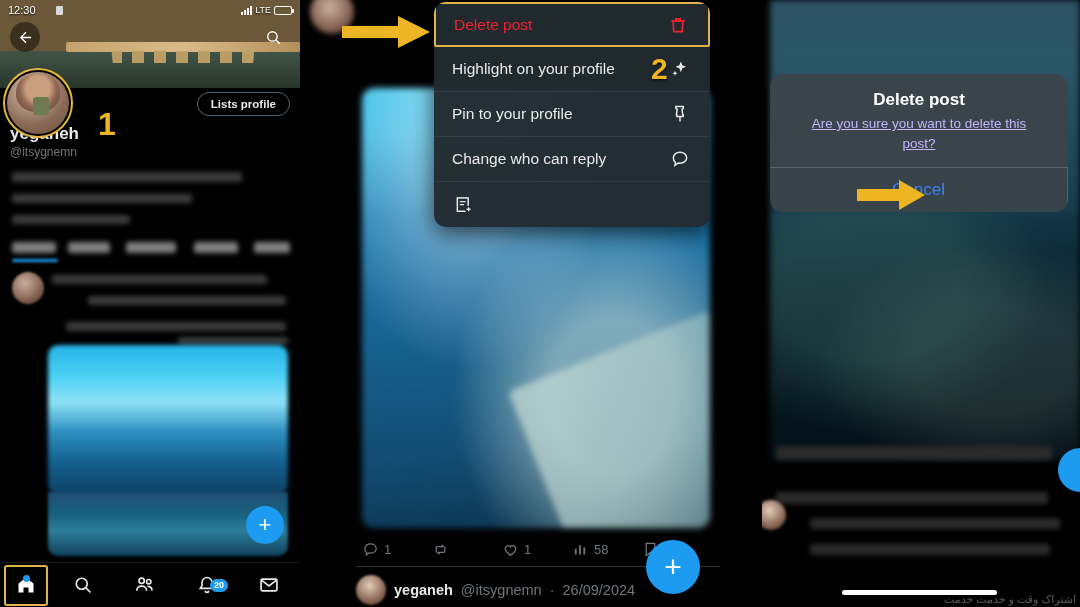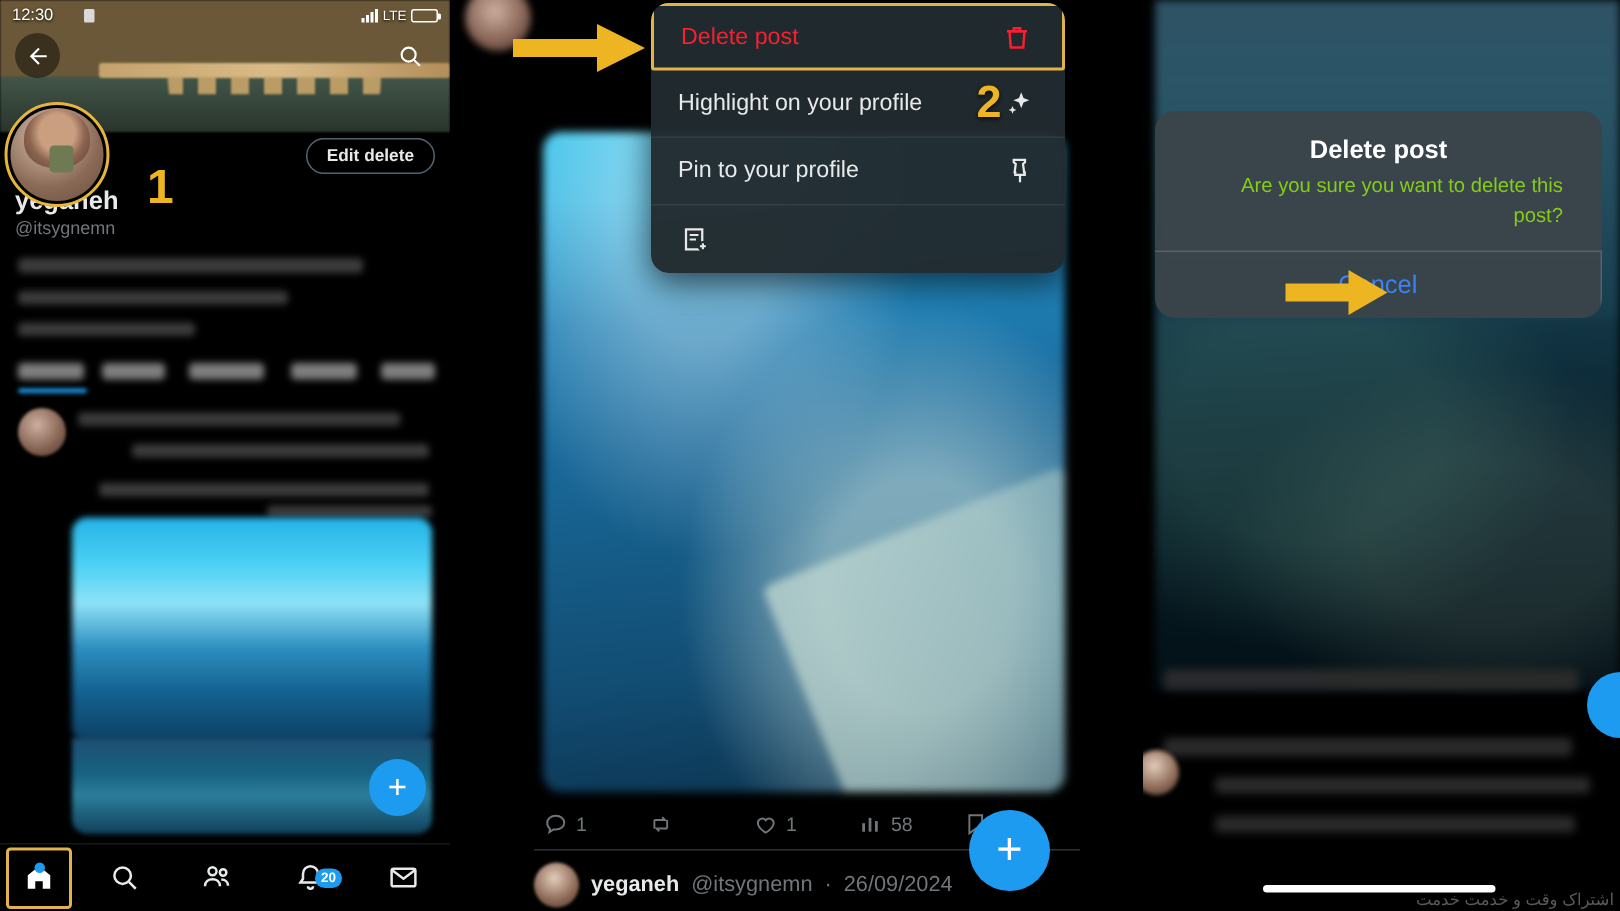--- a/index.html
+++ b/index.html
@@ -184,21 +184,21 @@
     background: radial-gradient(ellipse at 32% 30%, rgba(120,200,180,.3) 0 30%, transparent 60%),
                 radial-gradient(ellipse at 72% 60%, rgba(180,210,190,.25) 0 26%, transparent 56%),
                 linear-gradient(170deg, rgba(20,70,90,.1), rgba(5,25,35,.6));
   }
   .p3-dim { position:absolute; left:0; top:0; width:318px; height:607px; background:rgba(0,0,0,.42); }
   .dialog {
     position:absolute; left:8px; top:74px; width:298px; border-radius:13px;
     background: rgba(58,68,74,.97); overflow:hidden; z-index:10;
   }
   .dlg-title { text-align:center; color:#fff; font-size:17px; font-weight:700; padding:16px 14px 4px; }
-  .dlg-msg { text-align:right; color:#84cc16; font-size:13.5px; line-height:1.45; padding:0 26px 14px; }
+  .dlg-msg { text-align:center; color:#c4b5fd; font-size:13.5px; line-height:1.45; padding:0 26px 14px;text-decoration:underline; }
   .dlg-actions { display:flex; border-top:1px solid rgba(255,255,255,.16); }
   .dlg-btn { flex:1; text-align:center; padding:12px 0; font-size:17px; }
   .dlg-cancel { color:#3b82f6; border-right:1px solid rgba(255,255,255,.16); }
   .dlg-delete { color:#f4212e; }
   .dlg-delete.selected { border:2px solid #e0b44a; margin:2px; border-radius:2px; padding:9px 0; }
 
   .p3-blurrow { position:absolute; background:#2a2a2a; border-radius:3px; filter:blur(2.8px); }
   .p3-fav { position:absolute; left:-6px; top:500px; width:30px; height:30px; border-radius:50%;
     background: radial-gradient(circle at 45% 35%, #e3cdbb, #8b6654 60%, #4a362c); filter:blur(1.4px); }
   .fab3 { position:absolute; left:296px; top:448px; width:44px; height:44px; border-radius:50%;
@@ -249,21 +249,21 @@
       <svg width="17" height="17" viewBox="0 0 24 24">
           <circle cx="10.5" cy="10.5" r="6.6" fill="none" stroke="#fff" stroke-width="2"></circle>
           <line x1="15.5" y1="15.5" x2="21" y2="21" stroke="#fff" stroke-width="2"></line>
         </svg>
     </div>
 
     <div class="avatar-ring">
       <div class="avatar-img"></div>
     </div>
 
-    <div class="edit-profile">Edit delete</div>
+    <div class="edit-profile">Lists profile</div>
     <div class="p1-name">yeganeh</div>
     <div class="p1-handle">@itsygnemn</div>
 
     <div class="blurline" style="left:12px;top:172px;width:230px;height:10px;"></div>
     <div class="blurline" style="left:12px;top:194px;width:180px;height:9px;"></div>
     <div class="blurline" style="left:12px;top:215px;width:118px;height:9px;"></div>
 
     <div class="tabs-row">
       <span class="tab-blur" style="left:12px;width:44px;"></span>
       <span class="tab-blur" style="left:68px;width:42px;"></span>
@@ -345,20 +345,28 @@
               <path d="M6 14l.9 2.2 2.2.9-2.2.9L6 20.2l-.9-2.2-2.2-.9 2.2-.9z" fill="#e7e9ea"></path>
             </svg>
         </span>
       </div>
       <div class="menu-item">
         <span>Pin to your profile</span>
         <span class="menu-icon">
           <svg width="20" height="20" viewBox="0 0 24 24">
               <path d="M8 3h8v2l-1.6 1.4.9 6.6H15.8v2H8.2v-2H7.7l.9-6.6L7 5V3z" fill="none" stroke="#e7e9ea" stroke-width="1.8"></path>
               <line x1="12" y1="15" x2="12" y2="21" stroke="#e7e9ea" stroke-width="1.8"></line>
+            </svg>
+        </span>
+      </div>
+      <div class="menu-item">
+        <span>Change who can reply</span>
+        <span class="menu-icon">
+          <svg width="20" height="20" viewBox="0 0 24 24">
+              <path d="M12 4c4.6 0 8 2.9 8 6.5 0 3.6-3.4 6.5-8 6.5-.7 0-1.4-.07-2-.2L6 19.5l.6-3.2C5 15.1 4 12.9 4 10.5 4 6.9 7.4 4 12 4z" fill="none" stroke="#e7e9ea" stroke-width="1.8"></path>
             </svg>
         </span>
       </div>
       <div class="menu-item">
         <span class="menu-icon">
           <svg width="20" height="20" viewBox="0 0 24 24">
               <rect x="4" y="3.5" width="13" height="16" fill="none" stroke="#e7e9ea" stroke-width="1.8"></rect>
               <line x1="7" y1="8" x2="14" y2="8" stroke="#e7e9ea" stroke-width="1.6"></line>
               <line x1="7" y1="11.5" x2="12" y2="11.5" stroke="#e7e9ea" stroke-width="1.6"></line>
               <circle cx="17.5" cy="17" r="4.2" fill="#212a2e"></circle>

